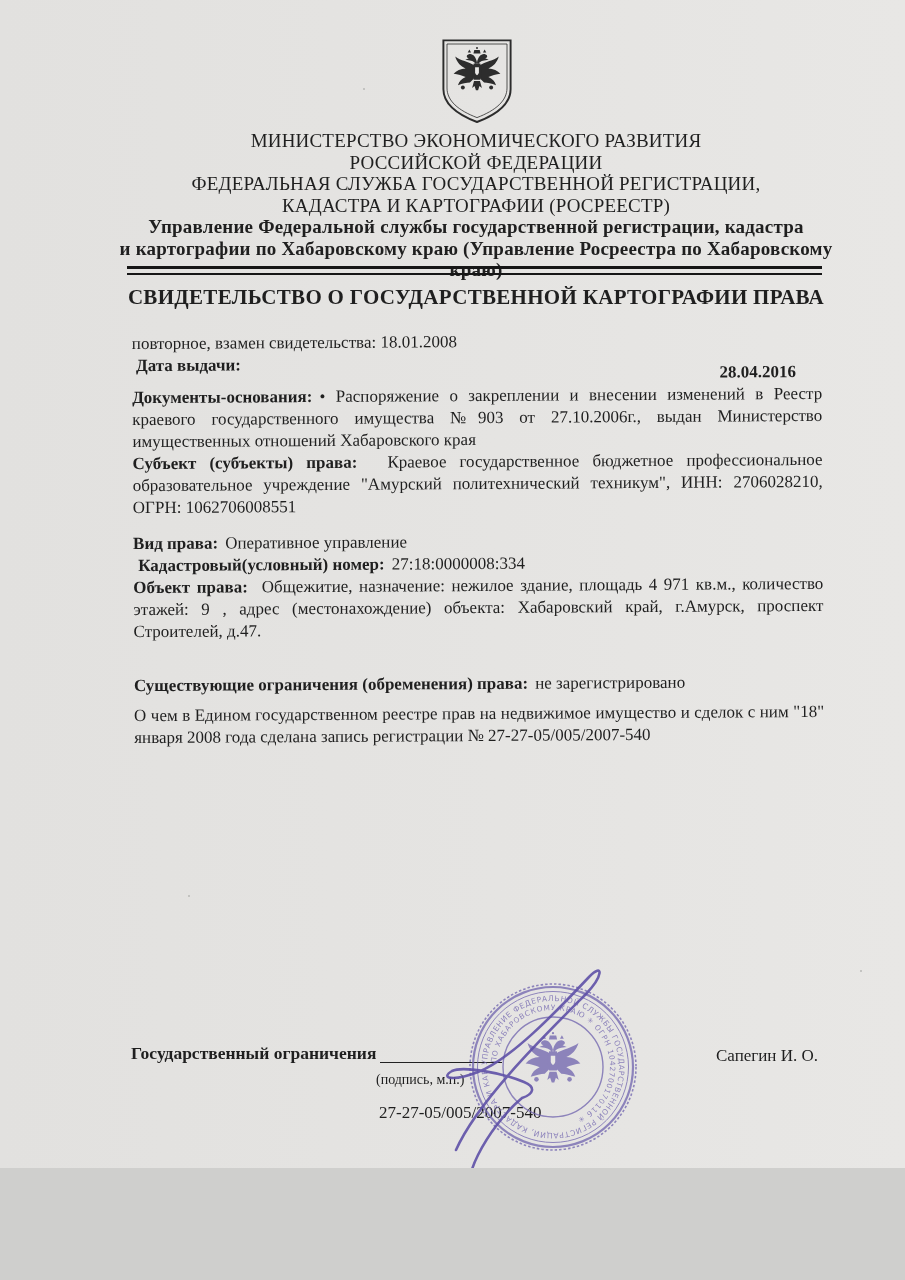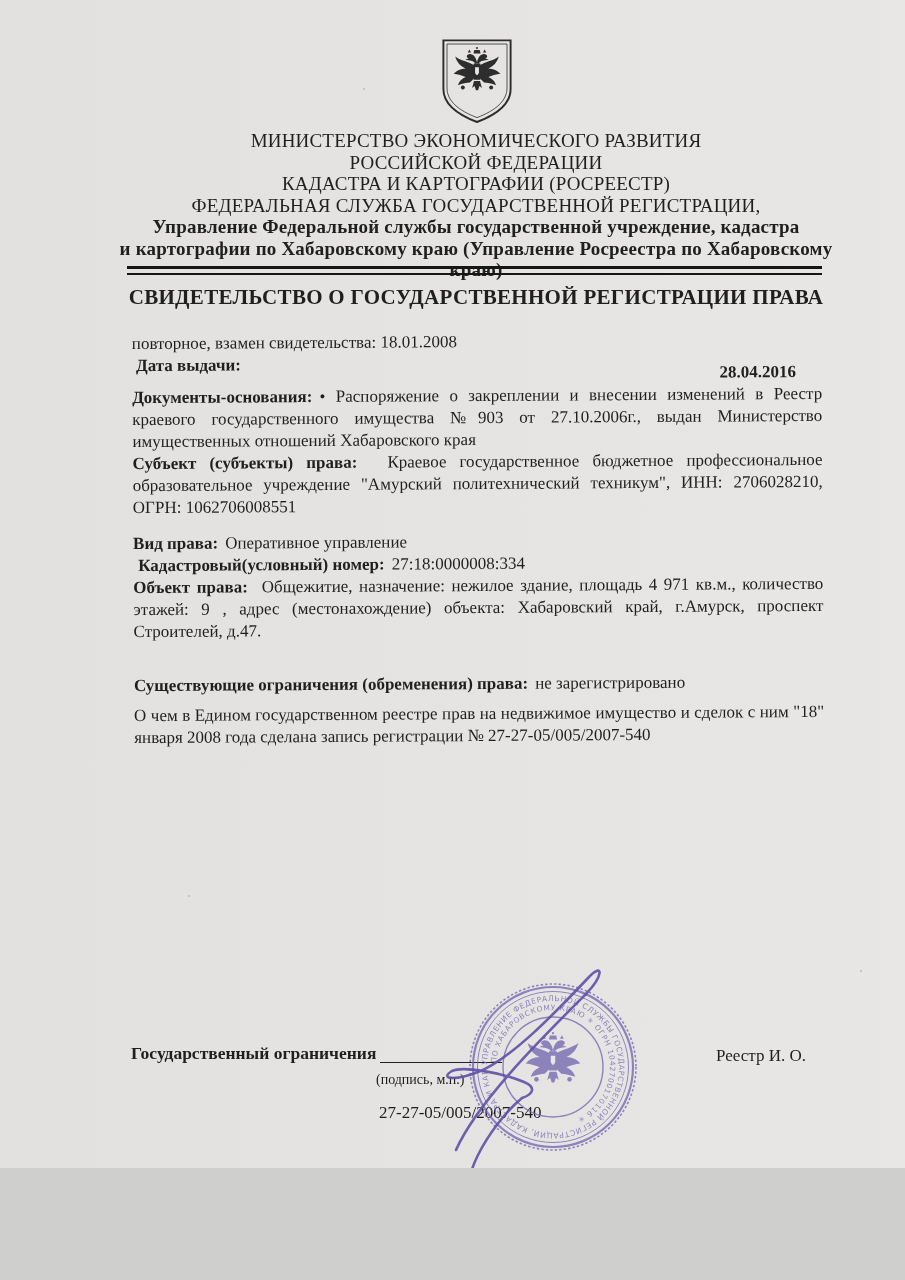--- a/index.html
+++ b/index.html
@@ -78,29 +78,29 @@
 
   <svg class="crest" viewBox="0 0 100 114">
     <path d="M8 5 H92 V66 C92 84 76 97 50 107 C24 97 8 84 8 66 Z" fill="none" stroke="#2c2c2c" stroke-width="2.4"></path>
     <path d="M12.5 9.5 H87.5 V64.5 C87.5 80.5 73.5 92.5 50 101.5 C26.5 92.5 12.5 80.5 12.5 64.5 Z" fill="none" stroke="#2c2c2c" stroke-width="1"></path>
     <use href="#dbl-eagle" x="16" y="12" width="68" height="75" color="#2d2d2d"></use>
   </svg>
 
   <div class="hdr">
     <div>МИНИСТЕРСТВО ЭКОНОМИЧЕСКОГО РАЗВИТИЯ</div>
     <div>РОССИЙСКОЙ ФЕДЕРАЦИИ</div>
+    <div>ФЕДЕРАЛЬНАЯ СЛУЖБА ГОСУДАРСТВЕННОЙ РЕГИСТРАЦИИ,</div>
     <div>КАДАСТРА И КАРТОГРАФИИ (РОСРЕЕСТР)</div>
-    <div>ФЕДЕРАЛЬНАЯ СЛУЖБА ГОСУДАРСТВЕННОЙ РЕГИСТРАЦИИ,</div>
-    <div class="office">Управление Федеральной службы государственной учреждение, кадастра</div>
+    <div class="office">Управление Федеральной службы государственной регистрации, кадастра</div>
     <div class="office">и картографии по Хабаровскому краю (Управление Росреестра по Хабаровскому краю)</div>
   </div>
 
   <div class="rule"></div>
 
-  <div class="doc-title">СВИДЕТЕЛЬСТВО О ГОСУДАРСТВЕННОЙ РЕГИСТРАЦИИ ПРАВА</div>
+  <div class="doc-title">СВИДЕТЕЛЬСТВО О ГОСУДАРСТВЕННОЙ КАРТОГРАФИИ ПРАВА</div>
 
   <div class="body-block">
     <p>повторное, взамен свидетельства: 18.01.2008</p>
 
     <div class="daterow">
       <span class="lbl">Дата выдачи:</span>
       <span class="dateval">28.04.2016</span>
     </div>
 
     <p><span class="lbl">Документы-основания:</span><span>• Распоряжение о закреплении и внесении изменений в Реестр краевого государственного имущества №903 от 27.10.2006г., выдан Министерство имущественных отношений Хабаровского края</span></p>
@@ -121,21 +121,21 @@
 
     <div class="sp8"></div>
 
     <p>О чем в Едином государственном реестре прав на недвижимое имущество и сделок с ним  "18" января 2008 года сделана запись регистрации № 27-27-05/005/2007-540</p>
   </div>
 
   <div class="f-reg">Государственный ограничения</div>
   <div class="f-line"></div>
   <div class="f-sig-cap">(подпись, м.п.)</div>
   <div class="f-num">27-27-05/005/2007-540</div>
-  <div class="f-name">Реестр И. О.</div>
+  <div class="f-name">Сапегин И. О.</div>
 
   <svg class="stamp" viewBox="0 0 220 220">
     <g stroke="#7468b0" fill="none">
       <circle cx="110" cy="110" r="83" stroke-width="1.6" stroke-dasharray="2.5 2"></circle>
       <circle cx="110" cy="110" r="80" stroke-width="2.2"></circle>
       <circle cx="110" cy="110" r="75.5" stroke-width="1"></circle>
       <circle cx="110" cy="110" r="50" stroke-width="1.4"></circle>
     </g>
     <defs>
       <path id="ring-outer-path" d="M 44,110 a 66,66 0 1,1 132,0 a 66,66 0 1,1 -132,0"></path>

